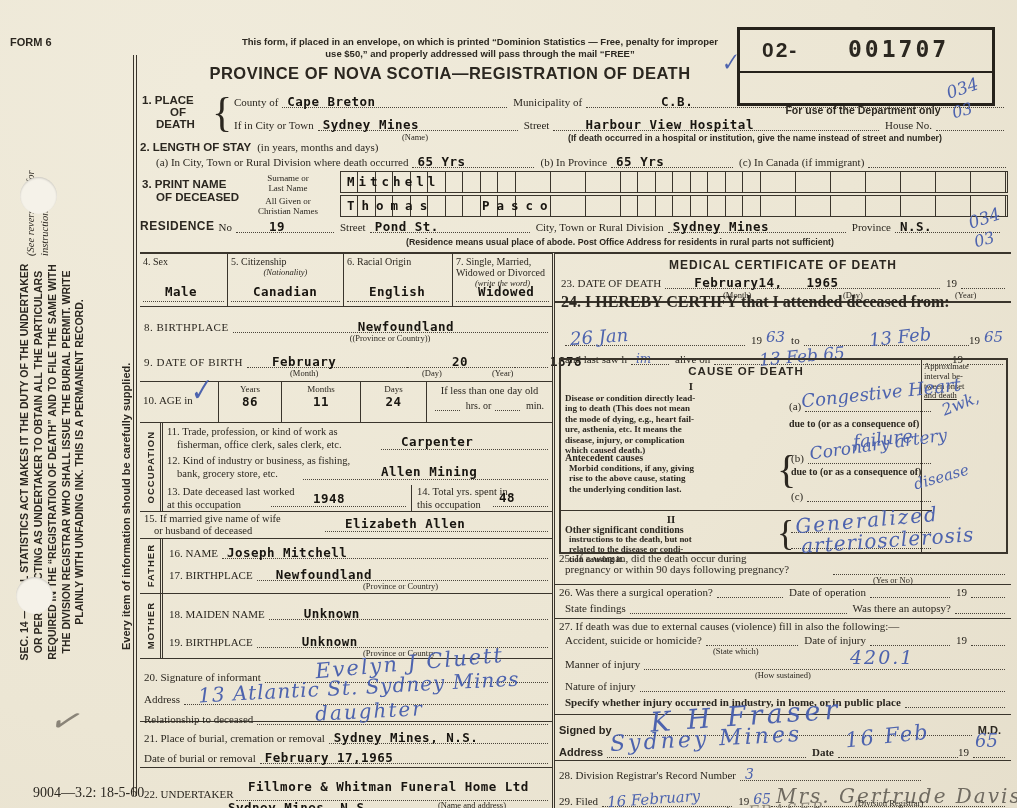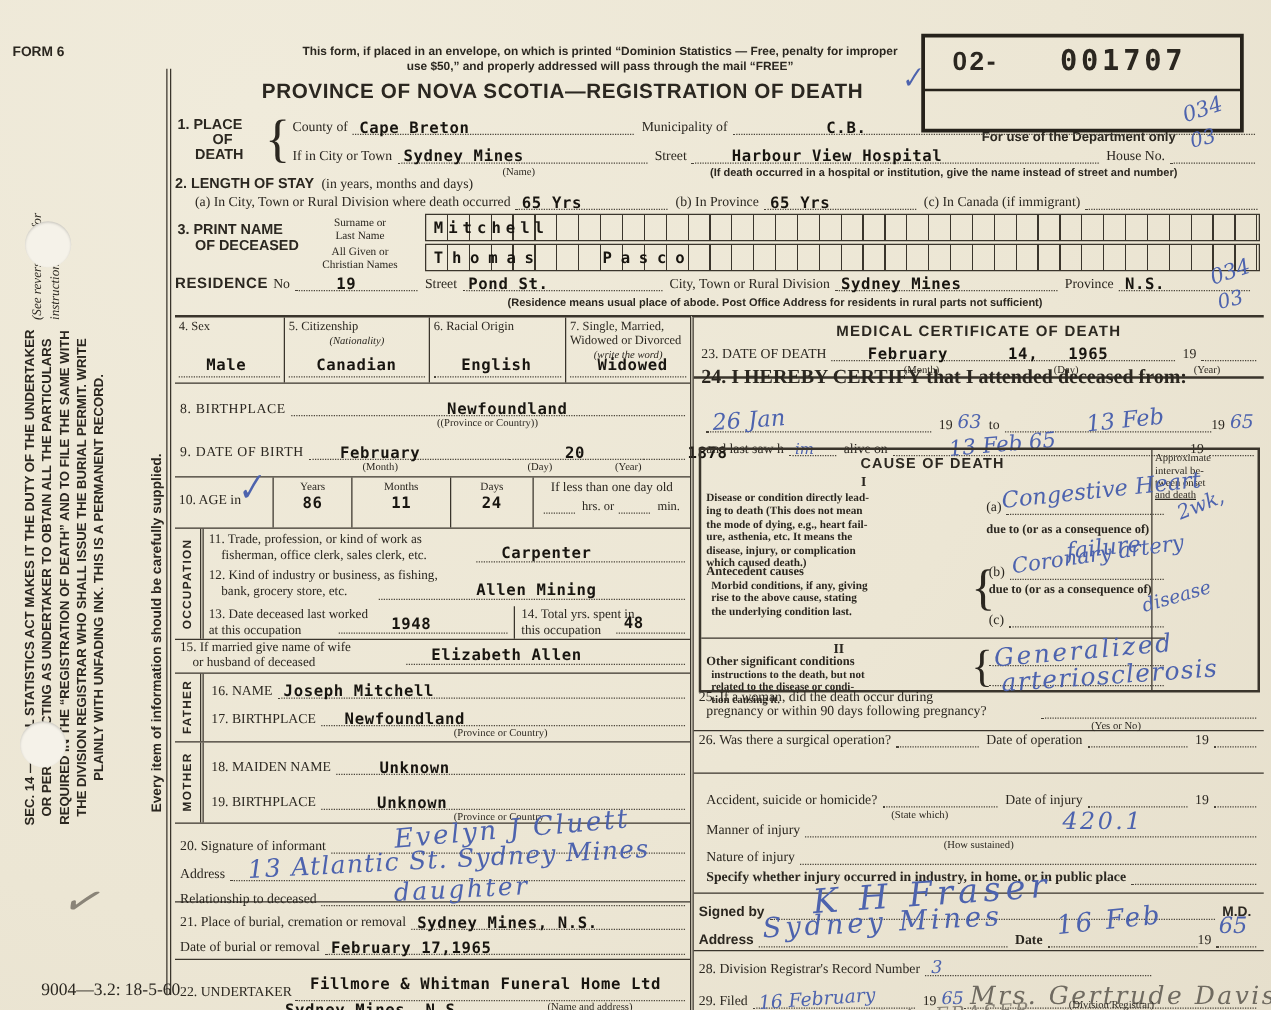--- a/index.html
+++ b/index.html
@@ -375,21 +375,21 @@
   </div>
 
   <div class="abs" style="left:552px;top:252px;width:456px;height:556px;border-left:3px double #3a352c;border-top:2px solid #3a352c">
 
     <div class="ctr sans" style="padding-top:4px;font-size:12px;letter-spacing:1px">MEDICAL CERTIFICATE OF DEATH</div>
 
     <div class="ln abs" style="left:6px;right:6px;top:21px">
       <span class="lbl">23. DATE OF DEATH</span>
       <span class="fill">
         <span class="typed" style="margin-left:24px">February</span>
-        <span class="typed" style="margin-left:48px">14,</span>
+        <span class="typed" style="">14,</span>
         <span class="typed" style="margin-left:24px">1965</span>
       </span>
       <span class="lbl gap">19</span>
       <span class="fill" style="flex:0 0 34px"></span>
     </div>
     <span class="abs xs" style="left:168px;top:36px">(Month)</span>
     <span class="abs xs" style="left:288px;top:36px">(Day)</span>
     <span class="abs xs" style="left:400px;top:36px">(Year)</span>
     <span class="abs" style="left:0;right:0;top:47px;border-top:2px solid #3a352c"></span>
 
@@ -491,23 +491,30 @@
 
     <div class="sec bb" style="top:330px;height:34px">
       <div class="ln abs" style="left:4px;right:6px;top:2px">
         <span class="lbl">26. Was there a surgical operation?</span>
         <span class="fill"></span>
         <span class="lbl gap">Date of operation</span>
         <span class="fill" style="flex:0 0 70px"></span>
         <span class="lbl gap">19</span>
         <span class="fill" style="flex:0 0 24px"></span>
       </div>
+      <div class="ln abs" style="left:10px;right:6px;top:18px">
+        <span class="lbl">State findings</span>
+        <span class="fill"></span>
+        <span class="lbl gap">Was there an autopsy?</span>
+        <span class="fill" style="flex:0 0 40px"></span>
+      </div>
     </div>
 
     <div class="sec bb" style="top:364px;height:96px">
+      <div class="abs" style="left:4px;top:2px">27. If death was due to external causes (violence) fill in also the following:—</div>
       <div class="ln abs" style="left:10px;right:6px;top:16px">
         <span class="lbl">Accident, suicide or homicide?</span>
         <span class="fill" style="flex:1"></span>
         <span class="lbl gap">Date of injury</span>
         <span class="fill" style="flex:0 0 70px"></span>
         <span class="lbl gap">19</span>
         <span class="fill" style="flex:0 0 24px"></span>
       </div>
       <span class="abs xs" style="left:158px;top:28px">(State which)</span>
       <div class="ln abs" style="left:10px;right:6px;top:40px">

